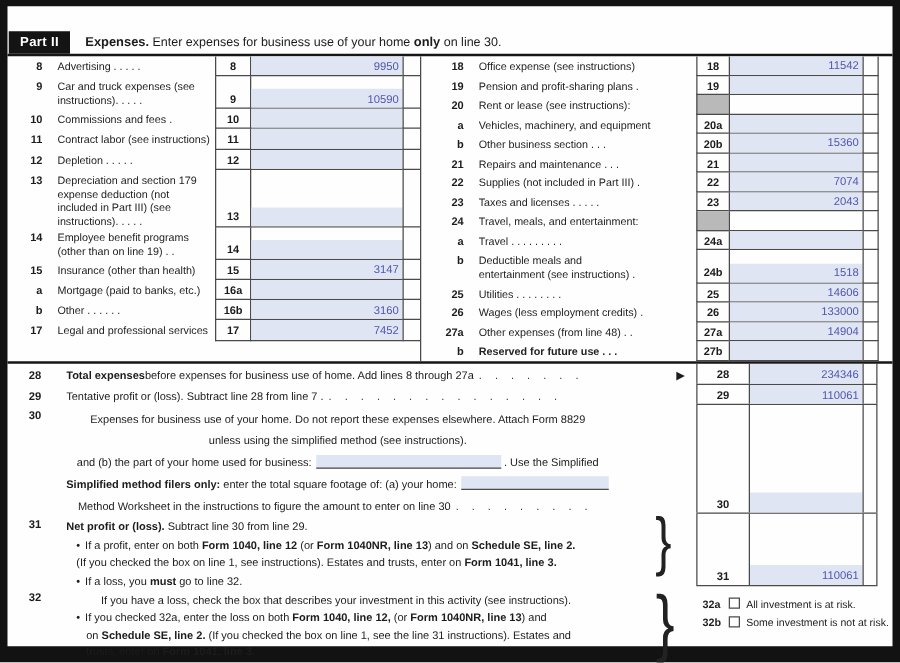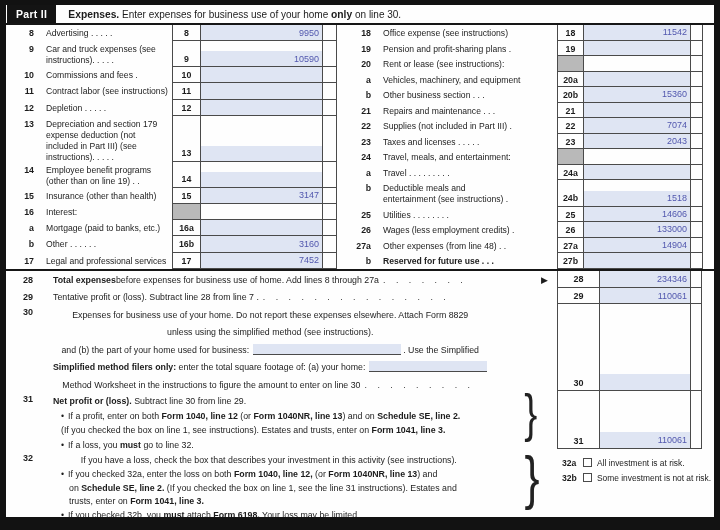--- a/index.html
+++ b/index.html
@@ -1,21 +1,21 @@
 <!DOCTYPE html>
 <html><head>
 <meta charset="utf-8">
 <style>
   * { box-sizing: border-box; margin: 0; padding: 0; }
   body { width: 720px; height: 530px; font-family: "Liberation Sans", sans-serif; }
   .frame { position: relative; width: 720px; height: 530px; background: #121212; }
   .paper { position: absolute; left: 6px; top: 5px; width: 708px; height: 512px; background: #fefefe; color: #1c1c1c; }
 
   
-  .hdr { height: 20px; display: flex; align-items: center; border-bottom: 2px solid #161616; }
+  .hdr { height: 20px; display: flex; align-items: center; border-bottom: 2px solid #161616; margin-top: 20px; }
   .part-box { background: #141414; color: #fff; font-weight: bold; font-size: 10.5px; padding: 2.5px 9px 3.5px; margin-left: 1px; letter-spacing: .3px; }
   .hdr-title { margin-left: 12px; font-size: 10px; white-space: nowrap; }
   .hdr-title b { font-size: 10.3px; }
 
   
   .grid { display: flex; height: 246px; border-bottom: 2px solid #161616; overflow: hidden; }
   .col { overflow: hidden; }
   .col-left { width: 331px; border-right: 1px solid #4a4a4a; }
   .col-right { width: 377px; }
   .exp-row { display: flex; font-size: 8.6px; }
@@ -194,31 +194,20 @@
     <div class="c-no">15</div>
     <div class="c-label">
               <div>Insurance (other than health)</div>
             </div>
     <div class="c-box">15</div>
     <div class="c-amt">
               <div class="fill">3147</div>
             </div>
     <div class="c-cents"></div>
   </div>
-          <div class="exp-row lines-1 shaded">
-    <div class="c-no">16</div>
-    <div class="c-label">
-              <div>Interest:</div>
-            </div>
-    <div class="c-box"></div>
-    <div class="c-amt">
-              <div class="fill"></div>
-            </div>
-    <div class="c-cents"></div>
-  </div>
           <div class="exp-row lines-1">
     <div class="c-no">a</div>
     <div class="c-label">
               <div>Mortgage (paid to banks, etc.)</div>
             </div>
     <div class="c-box">16a</div>
     <div class="c-amt">
               <div class="fill"></div>
             </div>
     <div class="c-cents"></div>

